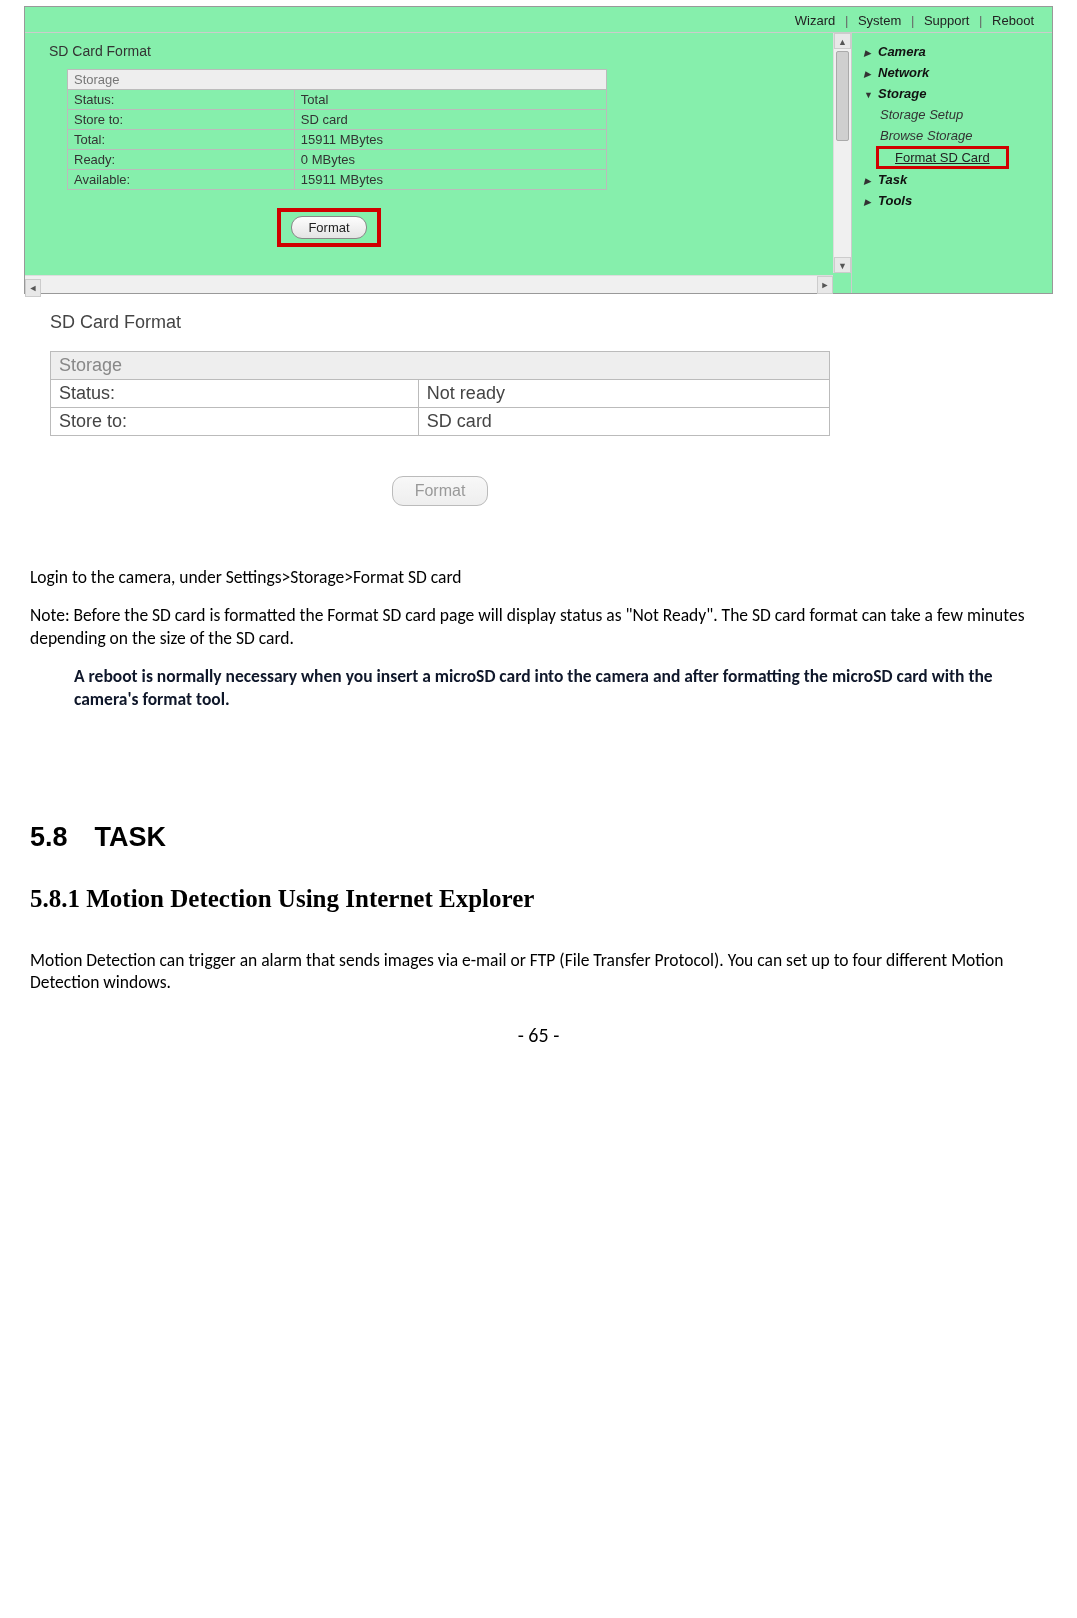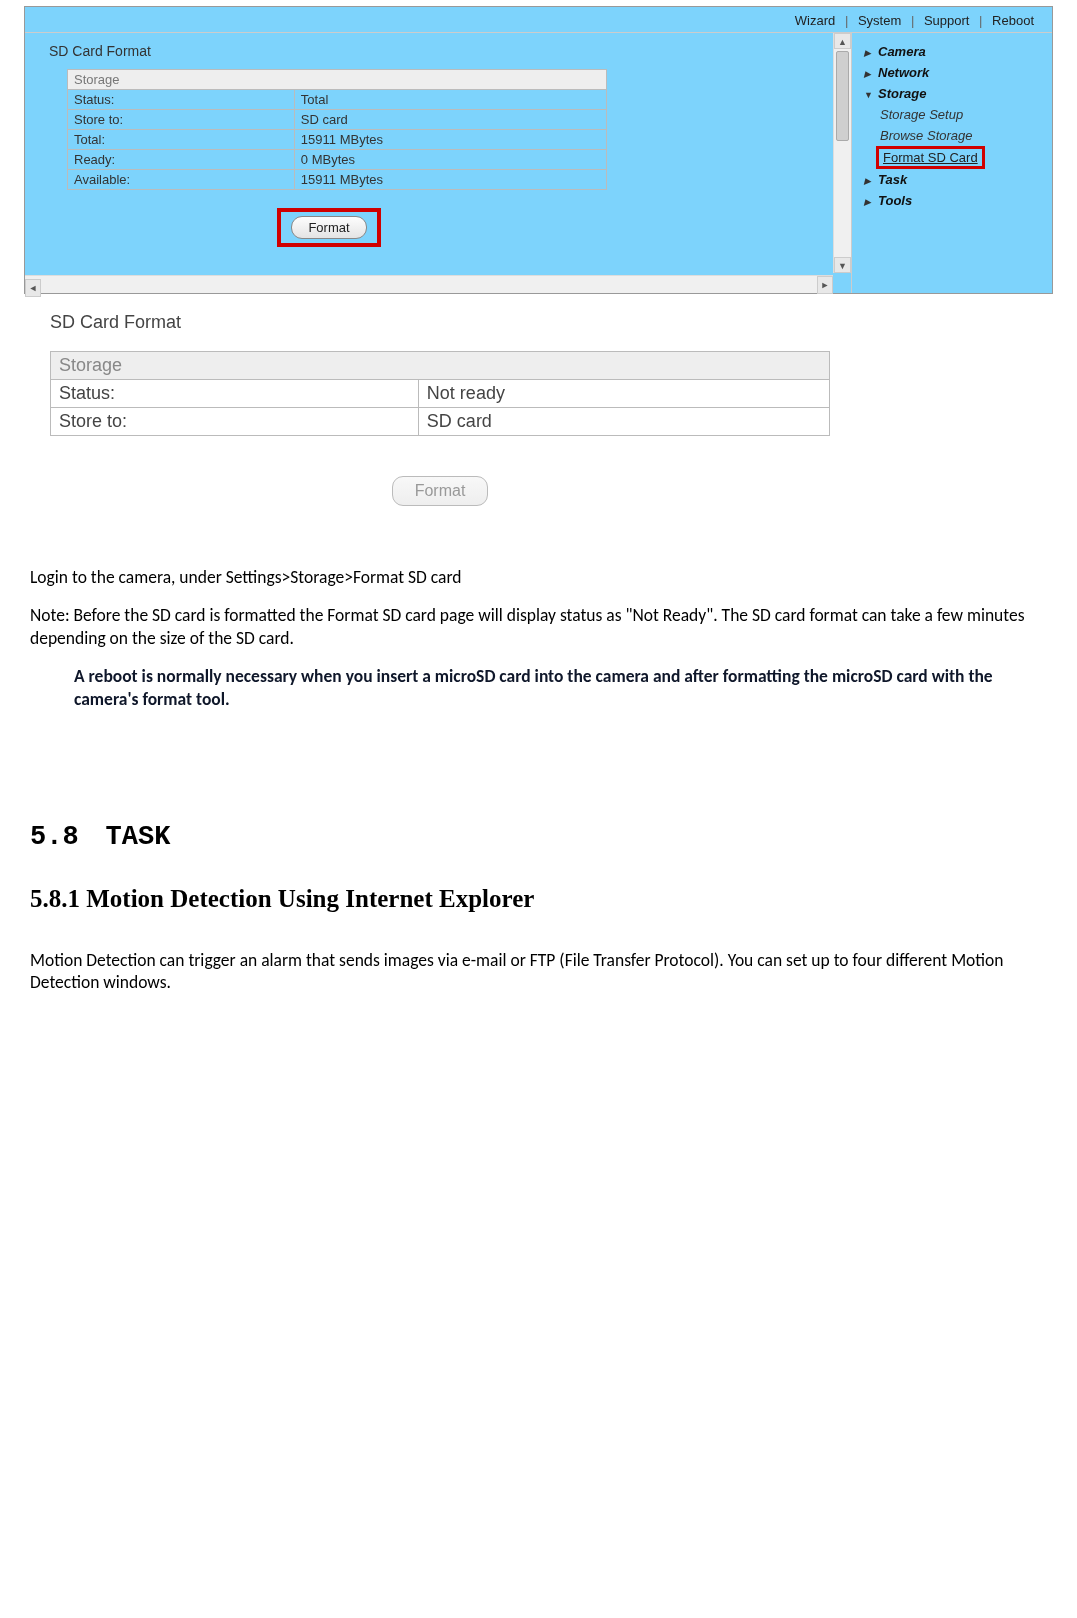--- a/index.html
+++ b/index.html
@@ -10,21 +10,21 @@
     font-family: Calibri, Arial, sans-serif;
     color: #000;
     width: 1077px;
   }
   .page { padding: 0 20px 20px 20px; }
 
   
   .shot1 {
     border: 1px solid #999;
     margin: 6px 4px 18px 4px;
-    background: #7dd3fc;
+    background: #86efac;
     position: relative;
   }
   .topnav {
     text-align: right;
     font-size: 13px;
     color: #222;
     padding: 6px 12px 4px 0;
     font-family: Tahoma, Arial, sans-serif;
   }
   .topnav span { padding: 0 6px; }
@@ -106,21 +106,21 @@
   .sidepane {
     width: 200px;
     padding: 8px 6px;
     font-family: Tahoma, Arial, sans-serif;
     font-size: 13px;
   }
   .tree-item { padding: 3px 0 3px 6px; font-style: italic; }
   .tree-caret { display:inline-block; width:10px; font-size:9px; color:#333; margin-right:4px;}
   .tree-bold { font-weight:bold; color:#111;}
   .tree-sub { padding-left: 22px; color:#333; font-size:13px; }
-  .tree-sub.hl { border:3px solid #d00000; padding:1px 4px; margin-left:18px; display:inline-block; text-decoration:underline; color:#222;text-align:right;}
+  .tree-sub.hl { border:3px solid #d00000; padding:1px 16px; margin-left:18px; display:inline-block; text-decoration:underline; color:#222;text-align:right;}
 
   
   .shot2 {
     margin: 8px 4px 0 30px;
     width: 800px;
   }
   .shot2 .panel-title2 {
     font-family: Tahoma, Arial, sans-serif;
     font-size: 18px;
     color: #444;
@@ -145,21 +145,21 @@
   }
   .winbtn.dis {
     color:#999; background:linear-gradient(#f8f8f8,#eee);
     border-color:#bbb; padding:5px 22px; font-size:16px;
   }
 
   
   .doc { margin: 60px 10px 0 10px; font-size: 17.5px; line-height:1.28; }
   .doc p { margin: 0 0 16px 0; }
   .doc .warn { color:#0f172a; font-weight:bold;margin-left:44px; }
-  h2.sec { font-family: Liberation Mono, monospace; font-weight:bold; font-size:27px; margin:110px 0 28px 0;}
+  h2.sec { font-family: Liberation Sans, sans-serif; font-weight:bold; font-size:27px; margin:110px 0 28px 0;}
   h3.sub { font-family: "Times New Roman", serif; font-weight:bold; font-size:25px; margin:24px 0 34px 0;}
   .pagenum { text-align:center; font-size:20px; margin-top:30px; }
 </style>
 </head>
 <body>
 
 <div class="page">
 
   <div class="shot1">
     <div class="topnav">
@@ -254,13 +254,14 @@
   <div class="doc">
     <p>Login to the camera, under Settings&gt;Storage&gt;Format SD card</p>
     <p>Note: Before the SD card is formatted the Format SD card page will display status as "Not Ready". The SD card format can take a few minutes depending on the size of the SD card.</p>
     <p class="warn">A reboot is normally necessary when you insert a microSD card into the camera and after formatting the microSD card with the camera's format tool.</p>
 
     <h2 class="sec">5.8 TASK</h2>
     <h3 class="sub">5.8.1 Motion Detection Using Internet Explorer</h3>
     <p>Motion Detection can trigger an alarm that sends images via e-mail or FTP (File Transfer Protocol). You can set up to four different Motion Detection windows.</p>
   </div>
 
+  <div class="pagenum">- 65 -</div>
 </div>
 
 </body></html>

